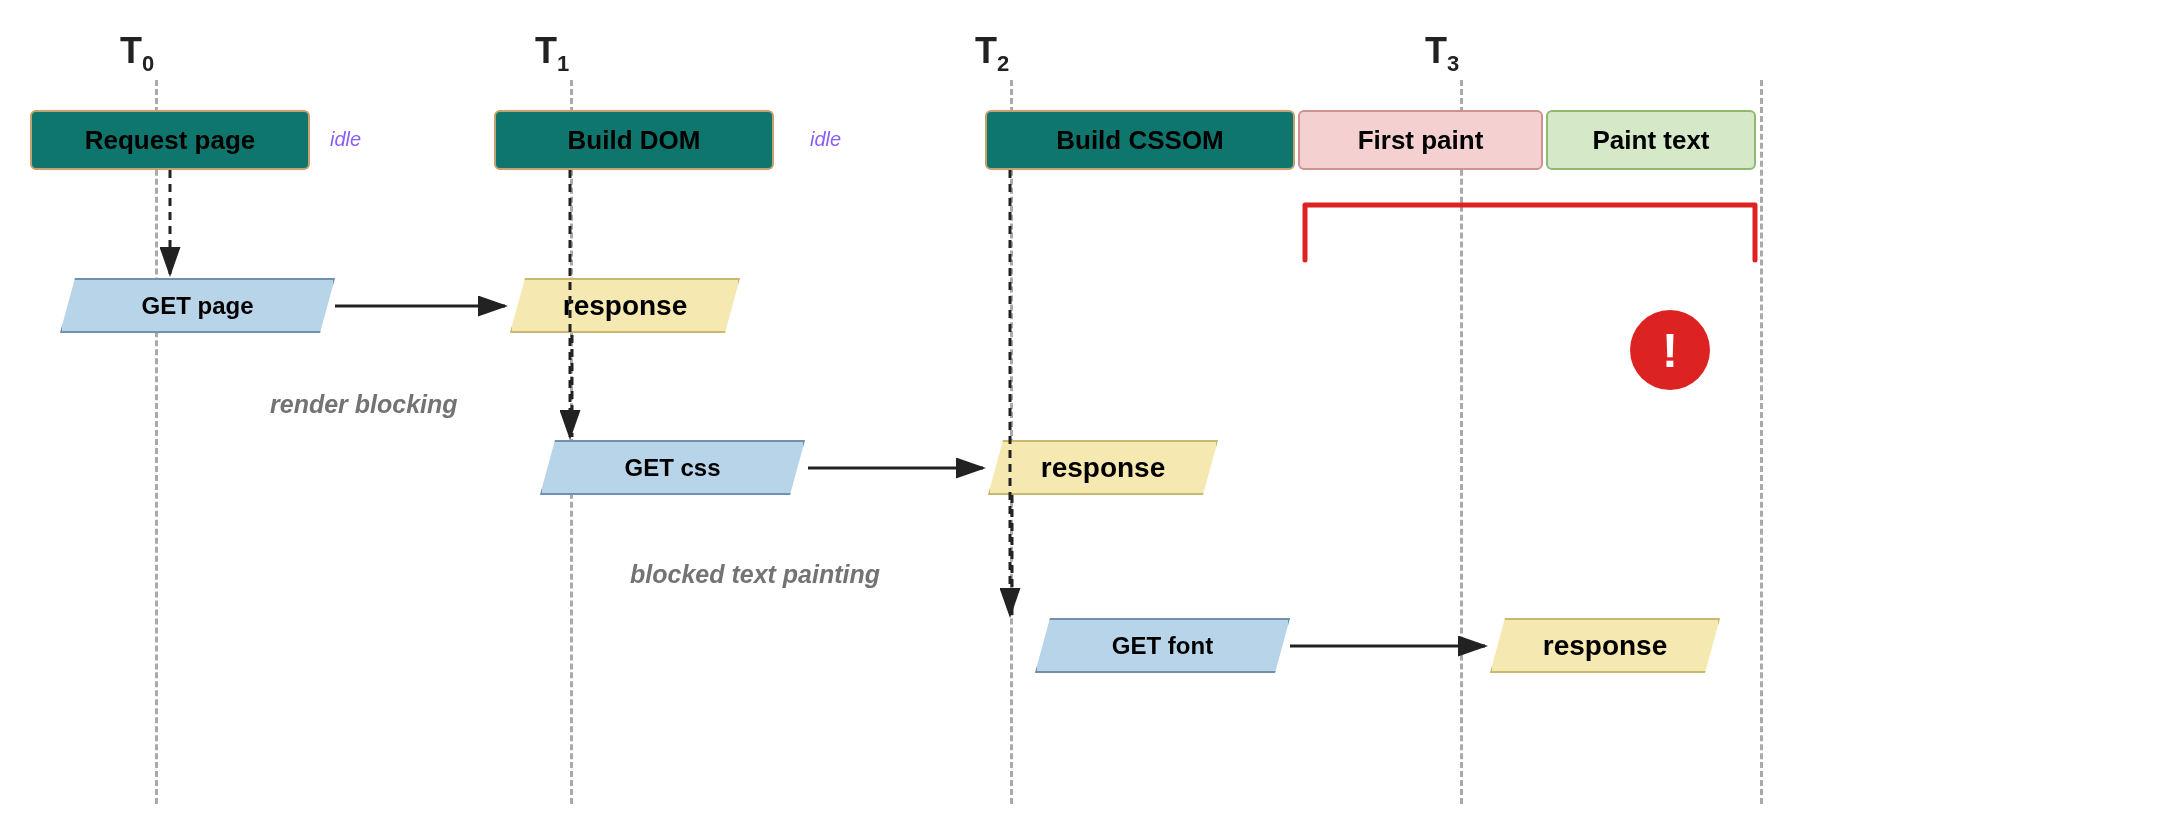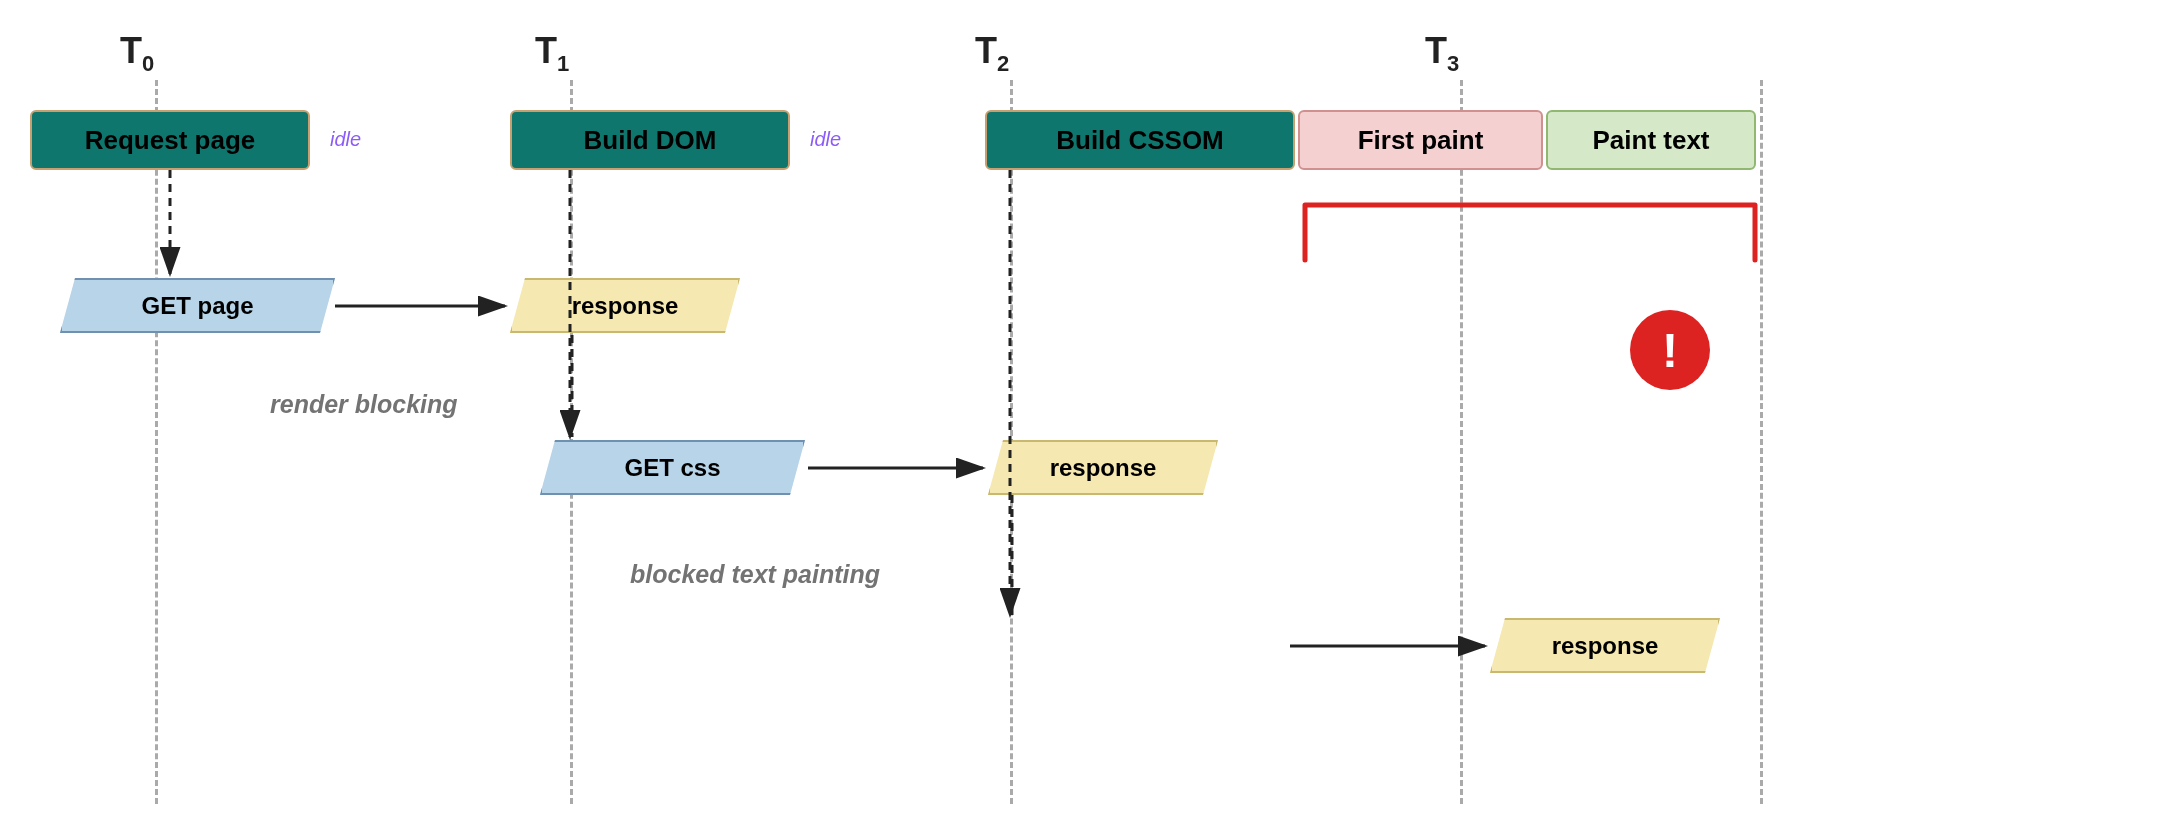--- a/index.html
+++ b/index.html
@@ -83,21 +83,21 @@
 
     
     .resp-box {
       position: absolute;
       height: 55px;
       background: #f5e8b0;
       border: 2px solid #c8b870;
       display: flex;
       align-items: center;
       justify-content: center;
-      font-size: 24px;
+      font-size: 28px;
       font-weight: bold;
       clip-path: polygon(15px 0%, 100% 0%, calc(100% - 15px) 100%, 0% 100%);
     }
 
     
     .idle-text {
       position: absolute;
       font-style: italic;
       font-size: 20px;
       color: #8b5cf6;
@@ -166,21 +166,21 @@
   </div>
 
   <div class="proc-box proc-orange" style="left: 30px; top: 110px; width: 280px;">
     <span>Request page</span>
   </div>
 
   <div class="idle-text" style="left: 330px; top: 128px;">
     <span>idle</span>
   </div>
 
-  <div class="proc-box proc-orange" style="left: 510px; top: 110px; width: 280px;">
+  <div class="proc-box proc-orange" style="left: 494px; top: 110px; width: 280px;">
     <span>Build DOM</span>
   </div>
 
   <div class="idle-text" style="left: 810px; top: 128px;">
     <span>idle</span>
   </div>
 
   <div class="proc-box proc-orange" style="left: 985px; top: 110px; width: 310px;">
     <span>Build CSSOM</span>
   </div>
@@ -200,20 +200,23 @@
     <span>response</span>
   </div>
 
   <div class="net-box" style="left: 540px; top: 440px; width: 265px;">
     <span>GET css</span>
   </div>
   <div class="resp-box" style="left: 988px; top: 440px; width: 230px;">
     <span>response</span>
   </div>
 
+  <div class="net-box" style="left: 1035px; top: 618px; width: 255px;">
+    <span>GET font</span>
+  </div>
   <div class="resp-box" style="left: 1490px; top: 618px; width: 230px;">
     <span>response</span>
   </div>
 
   <div class="label-red" style="left: 270px; top: 390px;">
     <span>render blocking</span>
   </div>
 
   <div class="label-red" style="left: 630px; top: 560px;">
     <span>blocked text painting</span>

